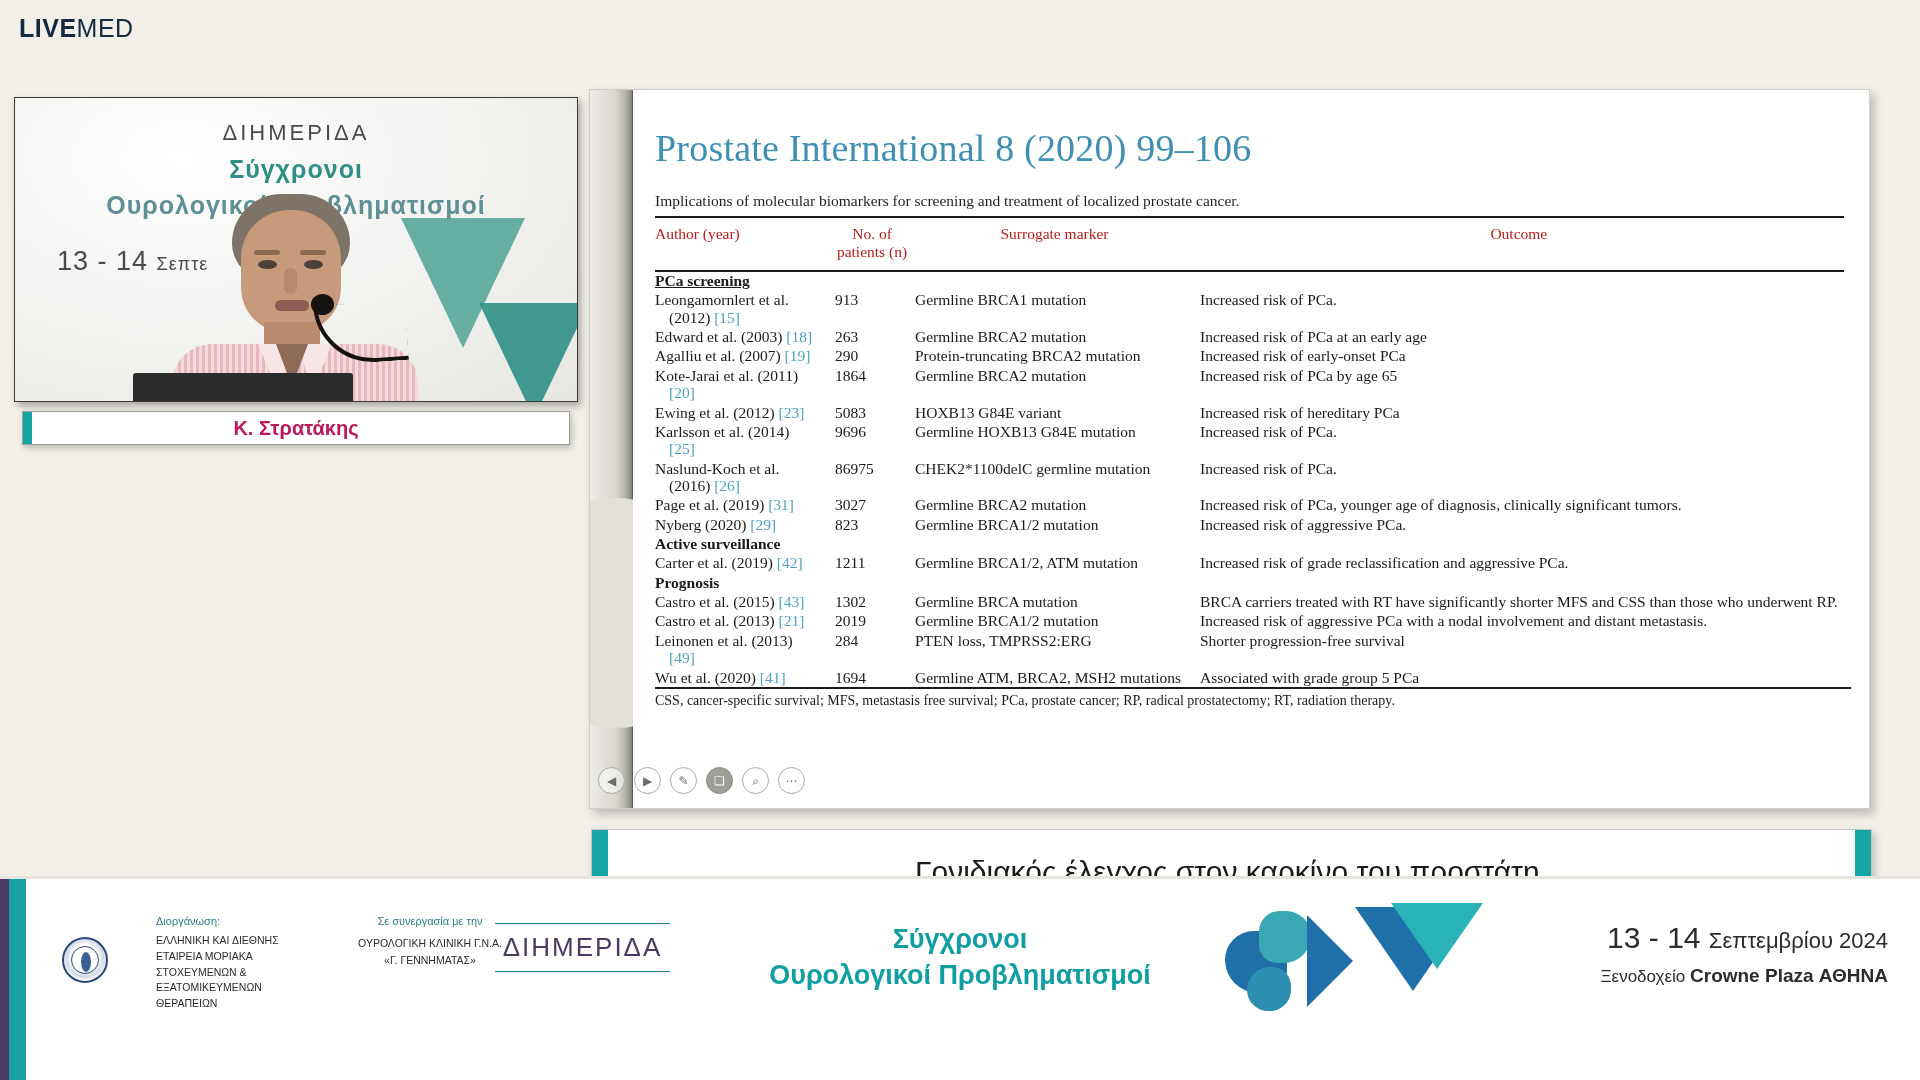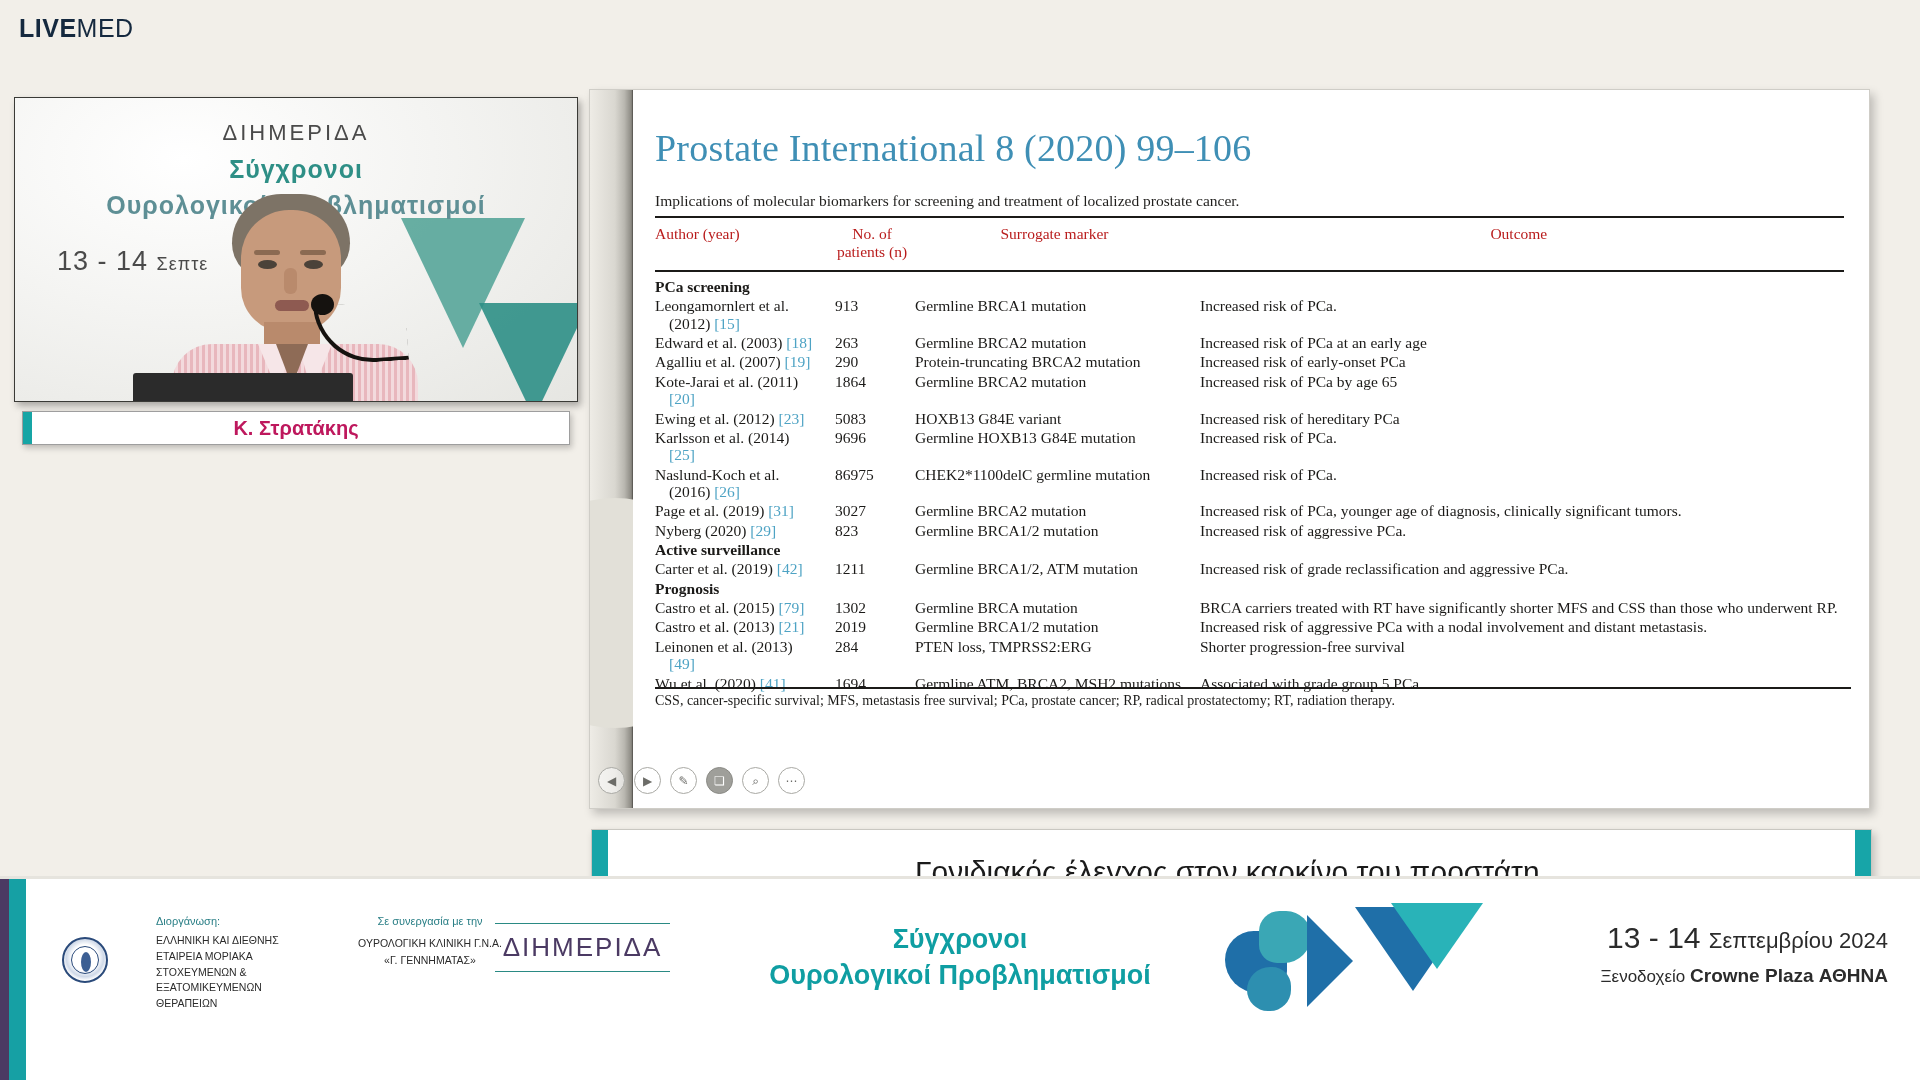--- a/index.html
+++ b/index.html
@@ -168,21 +168,21 @@
 
   table.sci { position:absolute; left:22px; top:126px; right:18px; border-collapse:collapse; }
   table.sci thead th {
     font-family:"Liberation Serif", serif;
     font-weight:normal; font-size:15.5px; color:#b91c1c;
     text-align:left; vertical-align:top;
     padding:7px 6px 9px 0;
     border-top:2.3px solid #1b1a18;
   }
   table.sci thead th.center { text-align:center; }
-  table.sci tbody tr.first td { border-top:2.3px solid #1b1a18; padding-top:6px; }
+  table.sci tbody tr.first td { border-top:2.3px solid #1b1a18; padding-top:0;text-decoration:underline; }
   table.sci tbody td {
     font-family:"Liberation Serif", serif;
     font-size:15.5px; color:#1b1a18; vertical-align:top;
     padding:1px 6px 1px 0; line-height:1.12;
   }
   table.sci td.num { width:80px; }
   table.sci td.auth { width:180px; }
   table.sci td.mark { width:285px; }
   .ref { color:#4ea3c4; }
   .sect { font-weight:bold; }
@@ -472,21 +472,21 @@
             <td>Increased risk of grade reclassification and aggressive PCa.</td>
           </tr>
 
           <tr>
             <td class="auth sect" colspan="4">Prognosis</td>
           </tr>
 
           <tr>
             <td class="auth">
               <span>Castro et al. (2015)</span>
-              <span class="ref">[79]</span>
+              <span class="ref">[43]</span>
             </td>
             <td class="num">1302</td>
             <td class="mark">Germline BRCA mutation</td>
             <td>BRCA carriers treated with RT have significantly shorter MFS and CSS than those who underwent RP.</td>
           </tr>
 
           <tr>
             <td class="auth">
               <span>Castro et al. (2013)</span>
               <span class="ref">[21]</span>

